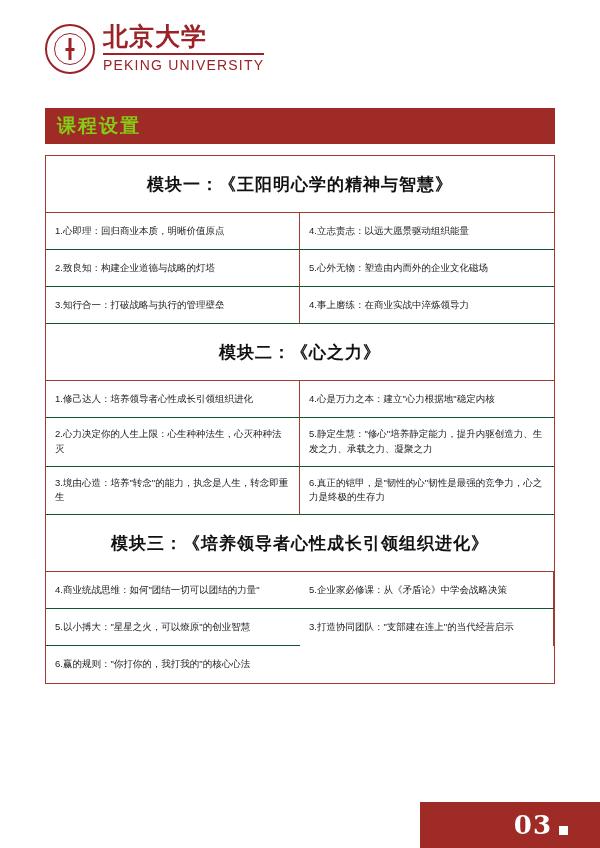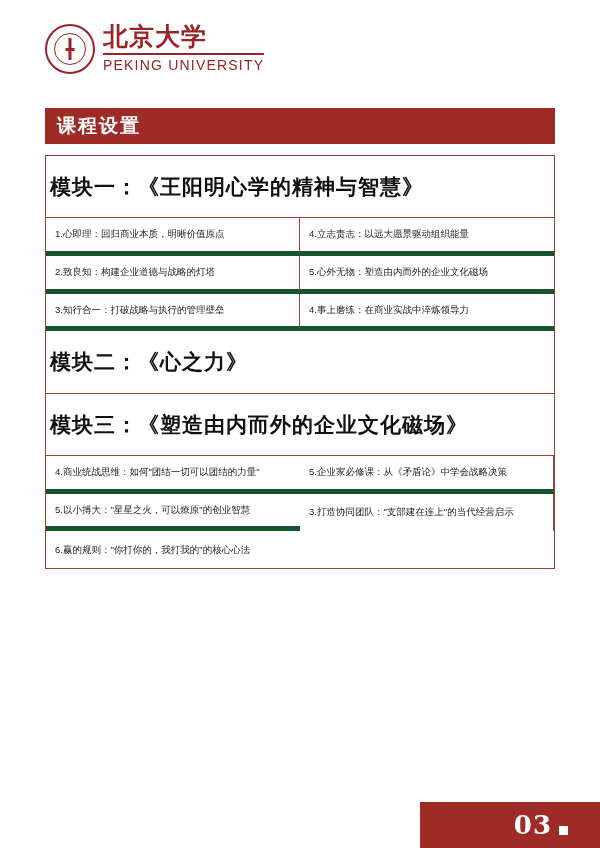--- a/index.html
+++ b/index.html
@@ -94,58 +94,58 @@
     left: 45px;
     top: 108px;
     width: 510px;
     height: 36px;
     background: #9e2b25;
     display: flex;
     align-items: center;
   }
   .title-band .title-text {
     font-family: "DejaVu Serif", "Liberation Serif", serif;
-    color: #ffffff;
+    color: #84cc16;
     font-size: 19px;
     font-weight: bold;
     letter-spacing: 2px;
     padding-left: 12px;
   }
 
   
   .modules {
     position: absolute;
     left: 45px;
     top: 155px;
     width: 510px;
     border: 1px solid #a03a33;
     box-sizing: border-box;
   }
   .module-head {
-    text-align: left;
-    font-family: "DejaVu Serif", "Liberation Serif", serif;
-    font-size: 21px;
+    text-align: center;
+    font-family: "DejaVu Serif", "Liberation Serif", serif;
+    font-size: 17px;
     font-weight: bold;
     color: #111111;
     padding: 17px 4px 17px 4px;
     border-bottom: 1px solid #a03a33;
     letter-spacing: 1px;
     line-height: 1.3;
   }
   .module-grid {
     display: grid;
     grid-template-columns: 1fr 1fr;
   }
   .cell {
     box-sizing: border-box;
     font-size: 9.5px;
     line-height: 1.55;
     color: #1b1b1b;
     padding: 9px 9px 9px 9px;
-    border-bottom: 5px solid #14532d;
+    border-bottom: 1px solid #14532d;
     display: flex;
     align-items: center;
     min-height: 37px;
   }
   .cell.left {
     border-right: 1px solid #a03a33;
   }
   .module-block:last-child .module-grid .cell.last-row {
     border-bottom: none;
   }
@@ -209,24 +209,32 @@
         <div class="cell">4.立志责志：以远大愿景驱动组织能量</div>
         <div class="cell left">2.致良知：构建企业道德与战略的灯塔</div>
         <div class="cell">5.心外无物：塑造由内而外的企业文化磁场</div>
         <div class="cell left">3.知行合一：打破战略与执行的管理壁垒</div>
         <div class="cell">4.事上磨练：在商业实战中淬炼领导力</div>
       </div>
     </div>
 
     <div class="module-block">
       <div class="module-head">模块二：《心之力》</div>
+      <div class="module-grid">
+        <div class="cell left">1.修己达人：培养领导者心性成长引领组织进化</div>
+        <div class="cell">4.心是万力之本：建立"心力根据地"稳定内核</div>
+        <div class="cell left">2.心力决定你的人生上限：心生种种法生，心灭种种法灭</div>
+        <div class="cell">5.静定生慧："修心"培养静定能力，提升内驱创造力、生发之力、承载之力、凝聚之力</div>
+        <div class="cell left">3.境由心造：培养"转念"的能力，执念是人生，转念即重生</div>
+        <div class="cell">6.真正的铠甲，是"韧性的心"韧性是最强的竞争力，心之力是终极的生存力</div>
+      </div>
     </div>
 
     <div class="module-block">
-      <div class="module-head">模块三：《塑造由内而外的企业文化磁场》</div>
+      <div class="module-head">模块三：《培养领导者心性成长引领组织进化》</div>
       <div class="module-grid">
         <div class="cell">4.商业统战思维：如何"团结一切可以团结的力量"</div>
         <div class="cell left">5.企业家必修课：从《矛盾论》中学会战略决策</div>
         <div class="cell">5.以小搏大："星星之火，可以燎原"的创业智慧</div>
         <div class="cell left last-row">3.打造协同团队："支部建在连上"的当代经营启示</div>
         <div class="cell last-row">6.赢的规则："你打你的，我打我的"的核心心法</div>
       </div>
     </div>
 
   </div>

